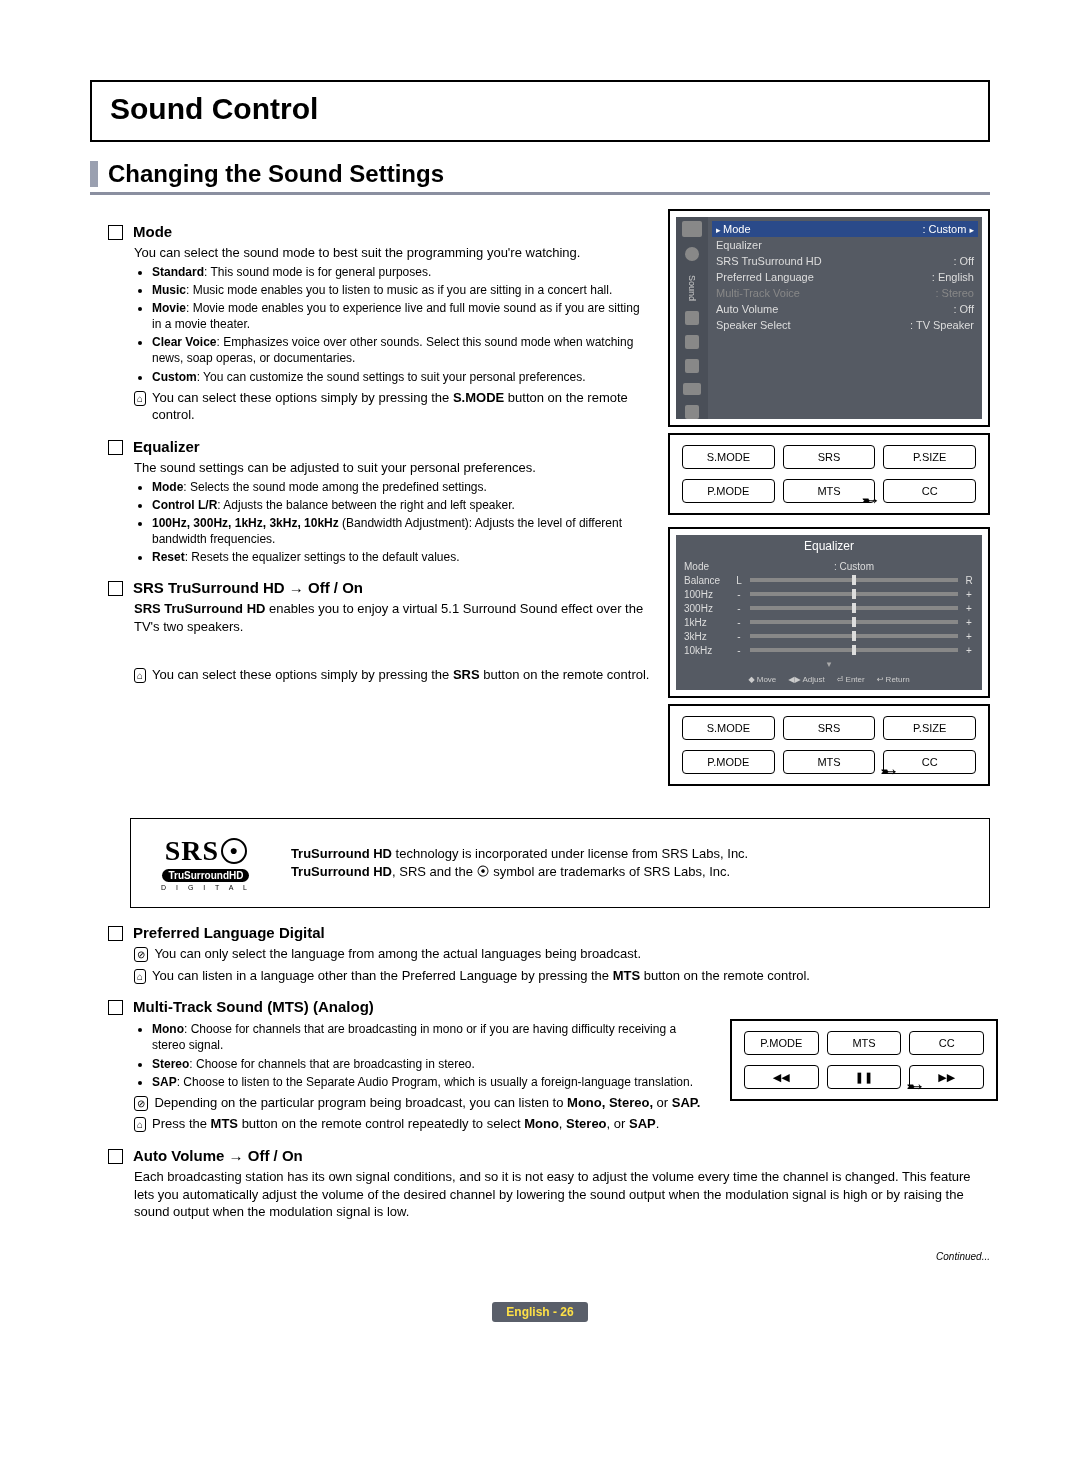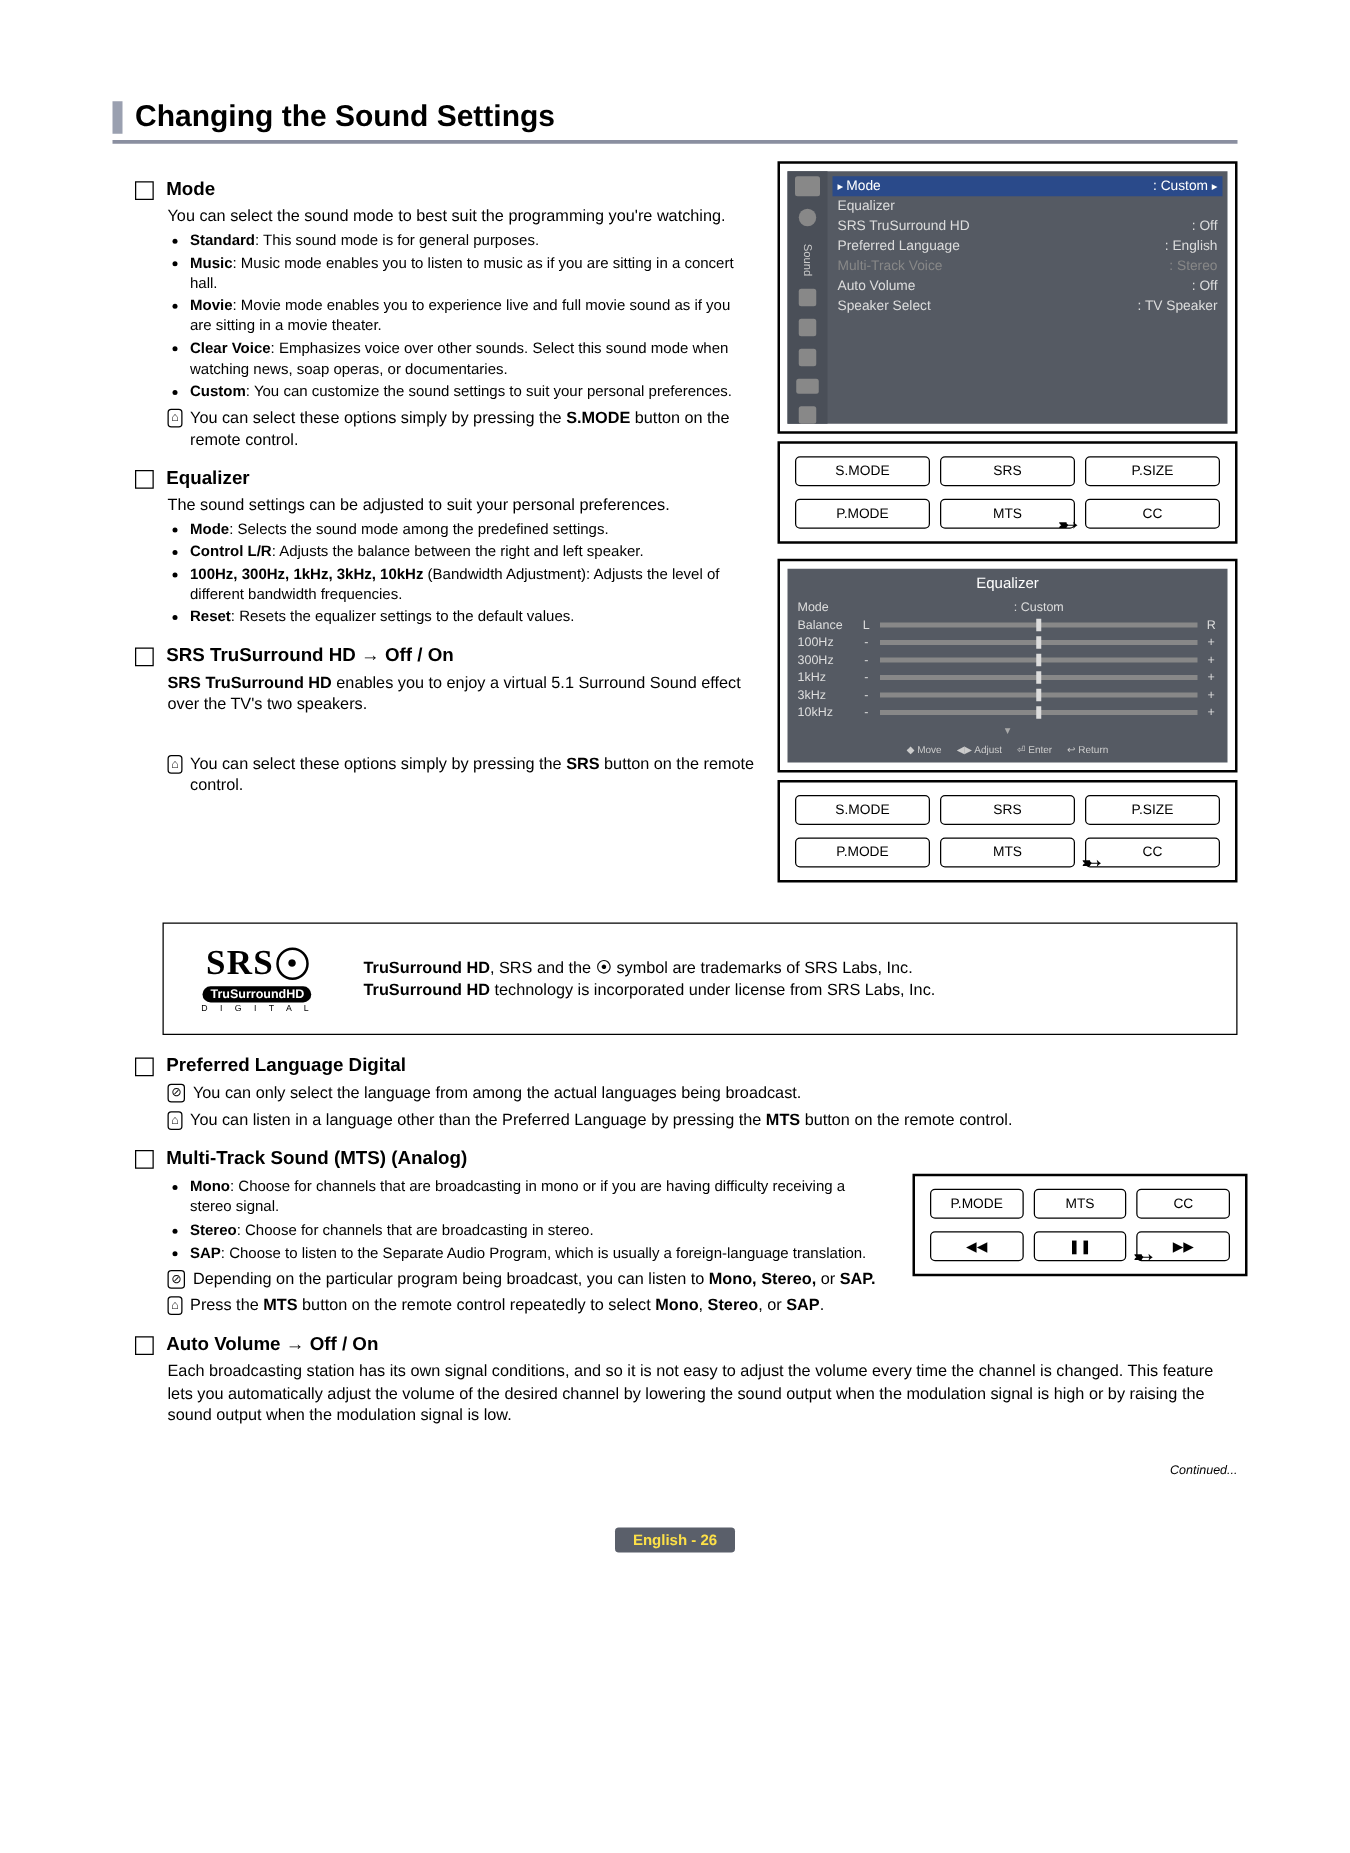--- a/index.html
+++ b/index.html
@@ -46,21 +46,21 @@
     margin-bottom: 14px;
   }
   .content-row {
     display: flex;
     gap: 18px;
   }
   .text-col {
     flex: 1;
   }
   .graphics-col {
-    width: 368px;
+    width: 322px;
     flex-shrink: 0;
   }
   .subhead-row {
     display: flex;
     align-items: flex-start;
     margin-top: 14px;
     margin-bottom: 4px;
   }
   .checkbox {
     width: 13px;
@@ -303,20 +303,23 @@
     font-size: 12px;
     padding: 3px 14px;
     border-radius: 3px;
   }
 </style>
 </head>
 <body>
 
 <div class="page">
 
+  <div class="title-box">
+    <div class="title">Sound Control</div>
+  </div>
 
   <div class="section-title-wrap">
     <div class="section-bar"></div>
     <div class="section-title">Changing the Sound Settings</div>
   </div>
   <div class="section-underline"></div>
 
   <div class="content-row">
 
     <div class="text-col">
@@ -510,22 +513,22 @@
   <div class="srs-box">
     <div class="srs-logo-wrap">
       <div class="srs-logo-top">
         <span>SRS</span>
         <span class="srs-circle">●</span>
       </div>
       <div class="srs-pill">TruSurroundHD</div>
       <div class="srs-digital">D I G I T A L</div>
     </div>
     <div class="srs-text">
+      <div><span class="bold">TruSurround HD</span><span> technology is incorporated under license from SRS Labs, Inc.</span></div>
       <div><span class="bold">TruSurround HD</span><span>, SRS and the ⦿ symbol are trademarks of SRS Labs, Inc.</span></div>
-      <div><span class="bold">TruSurround HD</span><span> technology is incorporated under license from SRS Labs, Inc.</span></div>
     </div>
   </div>
 
   <div class="subhead-row">
     <div class="checkbox"></div>
     <div class="subhead">Preferred Language Digital</div>
   </div>
   <div class="note-row">
     <div class="note-icon">⊘</div>
     <div>You can only select the language from among the actual languages being broadcast.</div>

